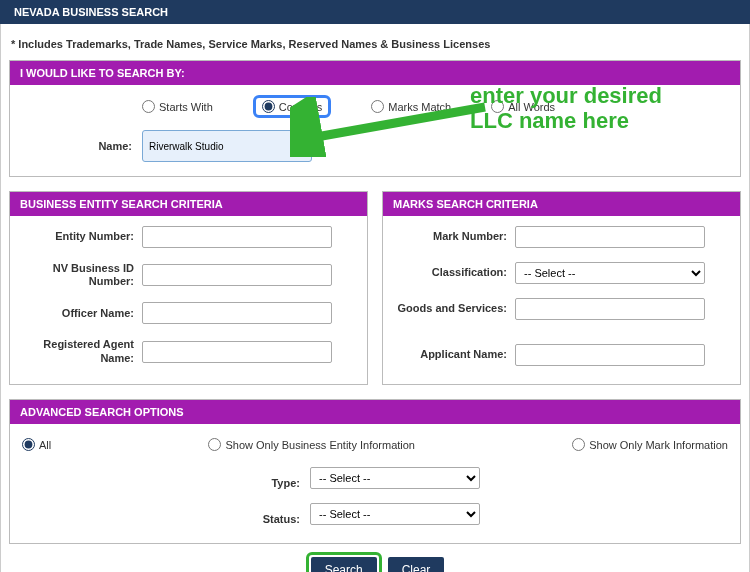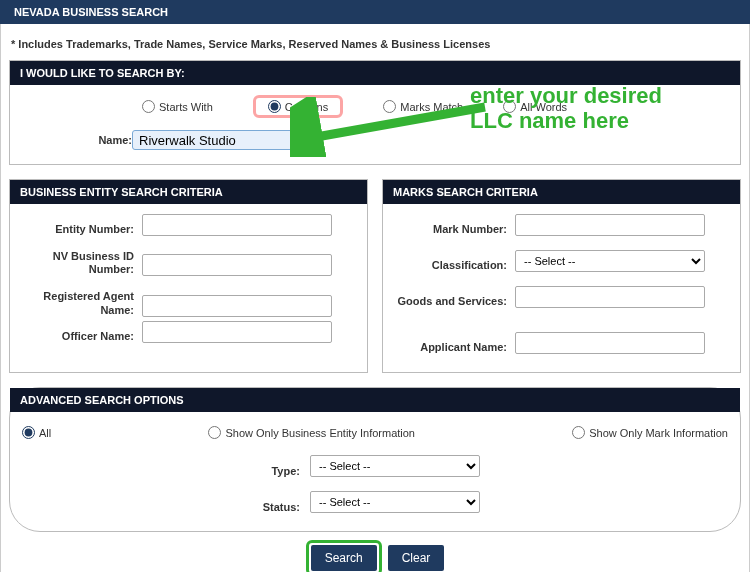--- a/index.html
+++ b/index.html
@@ -26,21 +26,21 @@
       font-size: 11px;
       font-weight: bold;
       margin: 4px 2px 10px;
     }
     .panel {
       border: 1px solid #bbb;
       margin-bottom: 14px;
       background: #fff;
     }
     .panel-header {
-      background: #0f172a;
+      background: #a21caf;
       color: #fff;
       font-weight: bold;
       font-size: 11px;
       padding: 6px 10px;
     }
     .panel-body {
       padding: 10px 12px 14px;
     }
     .match-row {
       display: flex;
@@ -50,54 +50,55 @@
       position: relative;
     }
     .rad {
       display: flex;
       align-items: center;
       gap: 4px;
       font-size: 11px;
     }
     .rad input { accent-color: #1f3a5f; }
     .highlight-box {
-      border: 3px solid #fca5a5;
+      border: 3px solid #3b82f6;
       border-radius: 6px;
-      padding: 2px 12px;
+      padding: 2px 6px;
       display: inline-flex;
       align-items: flex-end;
       gap: 4px;
     }
     .name-row {
       display: flex;
       align-items: center;
+      gap: 10px;
     }
     .name-label {
       width: 110px;
       text-align: right;
       font-size: 11px;
       font-weight: bold;
     }
     .name-input {
       width: 170px;
-      height: 20px;
+      height: 32px;
       padding: 2px 6px;
       border: 1px solid #7aa9d6;
       border-radius: 3px;
-      font-size: 13px;
+      font-size: 10px;
       background: #e7f0fb;
     }
     .two-col {
       display: flex;
       gap: 14px;
     }
     .col { flex: 1; }
     .field-row {
       display: flex;
-      align-items: flex-end;
+      align-items: center;
       margin-bottom: 14px;
     }
     .field-label {
       width: 120px;
       text-align: right;
       font-size: 11px;
       font-weight: bold;
       padding-right: 8px;
       line-height: 1.2;
     }
@@ -249,26 +250,26 @@
       <div class="panel-header">BUSINESS ENTITY SEARCH CRITERIA</div>
       <div class="panel-body">
         <div class="field-row">
           <div class="field-label">Entity Number:</div>
           <input class="field-input" type="text" style="">
         </div>
         <div class="field-row">
           <div class="field-label">NV Business ID Number:</div>
           <input class="field-input" type="text" style="">
         </div>
+        <div class="field-row">
+          <div class="field-label">Officer Name:</div>
+          <input class="field-input" type="text" style="">
+        </div>
         <div class="field-row" style="margin-bottom:4px;">
           <div class="field-label">Registered Agent Name:</div>
-          <input class="field-input" type="text" style="">
-        </div>
-        <div class="field-row">
-          <div class="field-label">Officer Name:</div>
           <input class="field-input" type="text" style="">
         </div>
       </div>
     </div>
 
     <div class="col panel">
       <div class="panel-header">MARKS SEARCH CRITERIA</div>
       <div class="panel-body">
         <div class="field-row">
           <div class="field-label">Mark Number:</div>
@@ -285,21 +286,21 @@
           <input class="field-input" type="text" style="">
         </div>
         <div class="field-row" style="margin-bottom:4px;margin-top:24px;">
           <div class="field-label">Applicant Name:</div>
           <input class="field-input" type="text" style="">
         </div>
       </div>
     </div>
   </div>
 
-  <div class="panel" style="margin-bottom:8px;border-radius:31px;">
+  <div class="panel" style="margin-bottom:8px;">
     <div class="panel-header">ADVANCED SEARCH OPTIONS</div>
     <div class="panel-body">
       <div class="adv-radio-row">
         <label class="rad">
           <input type="radio" name="scope" checked="" style="">
           <span>All</span>
         </label>
         <label class="rad">
           <input type="radio" name="scope" style="">
           <span>Show Only Business Entity Information</span>

